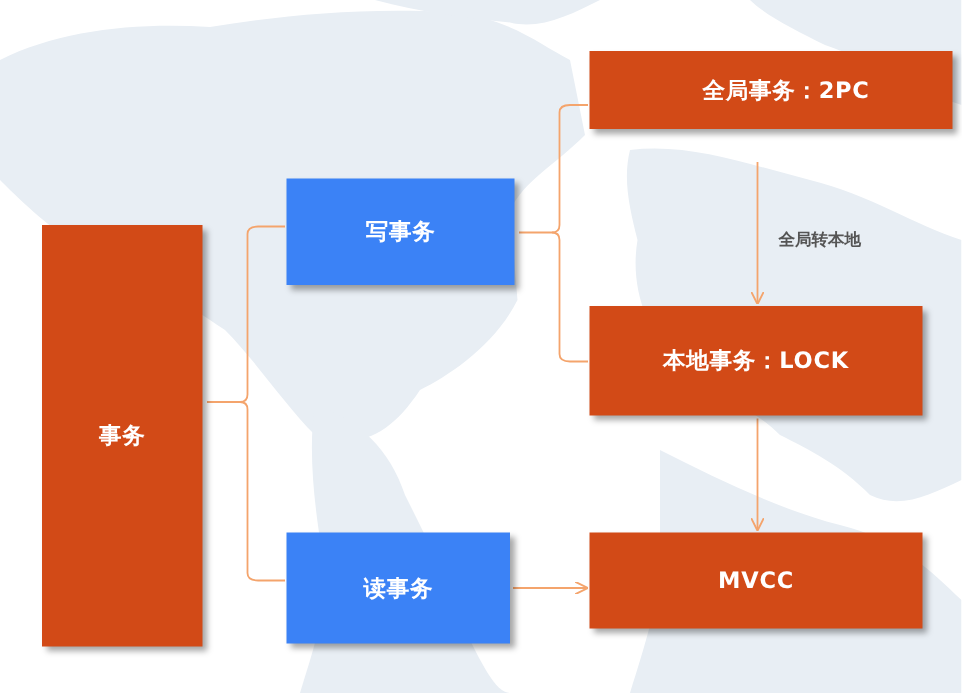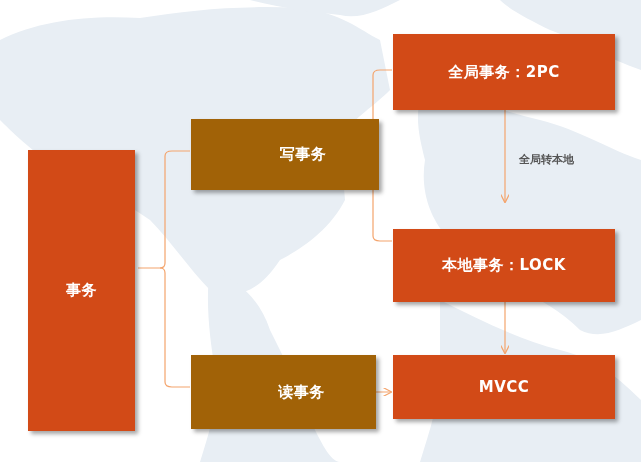--- a/index.html
+++ b/index.html
@@ -9,21 +9,21 @@
     font-family:"DejaVu Sans", "Liberation Sans", sans-serif;
   }
   .map { position:absolute; left:0; top:0; width:641px; height:462px; z-index:0; }
   .box {
     position:absolute; display:flex; align-items:center; justify-content:center;
     color:#ffffff; font-weight:bold; font-size:15px;
     box-shadow:3px 3px 4px rgba(0,0,0,0.35);
     z-index:2; letter-spacing:0.5px;
   }
   .orange { background:#D24A17; }
-  .gray { background:#a16207;padding-left:36px; }
+  .gray { background:#3b82f6; }
   .lines { position:absolute; left:0; top:0; width:641px; height:462px; z-index:1; }
   .label {
     position:absolute; font-size:11px; font-weight:bold; color:#555555; z-index:3;
   }
 </style>
 </head>
 <body>
 
 <svg class="map" viewBox="0 0 641 462">
   <g fill="#E8EEF4">
@@ -66,25 +66,25 @@
 </div>
 
 <div class="box gray" style="left:191px; top:119px; width:152px; height:71px;">
   <span>写事务</span>
 </div>
 
 <div class="box gray" style="left:191px; top:355px; width:149px; height:74px;justify-content:center;">
   <span>读事务</span>
 </div>
 
-<div class="box orange" style="left:393px; top:34px; width:222px; height:76px;">
+<div class="box orange" style="left:393px; top:34px; width:222px; height:52px;padding-left:20px;">
   <span>全局事务：2PC</span>
 </div>
 
-<div class="box orange" style="left:393px; top:204px; width:222px; height:73px;margin-top:25px;">
+<div class="box orange" style="left:393px; top:204px; width:222px; height:73px;">
   <span>本地事务：LOCK</span>
 </div>
 
 <div class="box orange" style="left:393px; top:355px; width:222px; height:64px;">
   <span>MVCC</span>
 </div>
 
 <div class="label" style="left:519px; top:152px;">全局转本地</div>
 
 </body></html>

